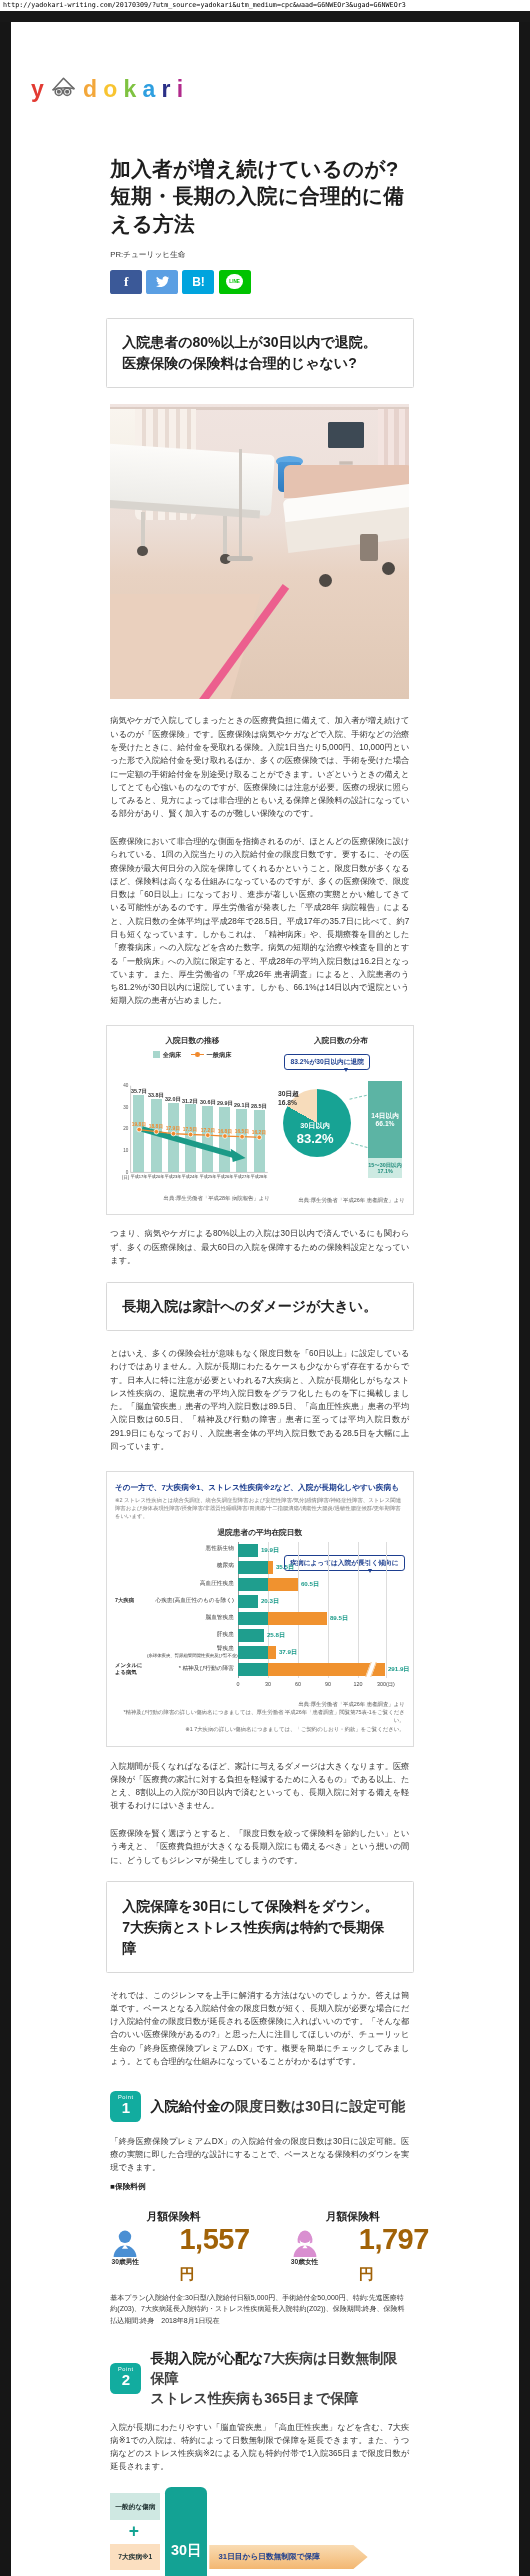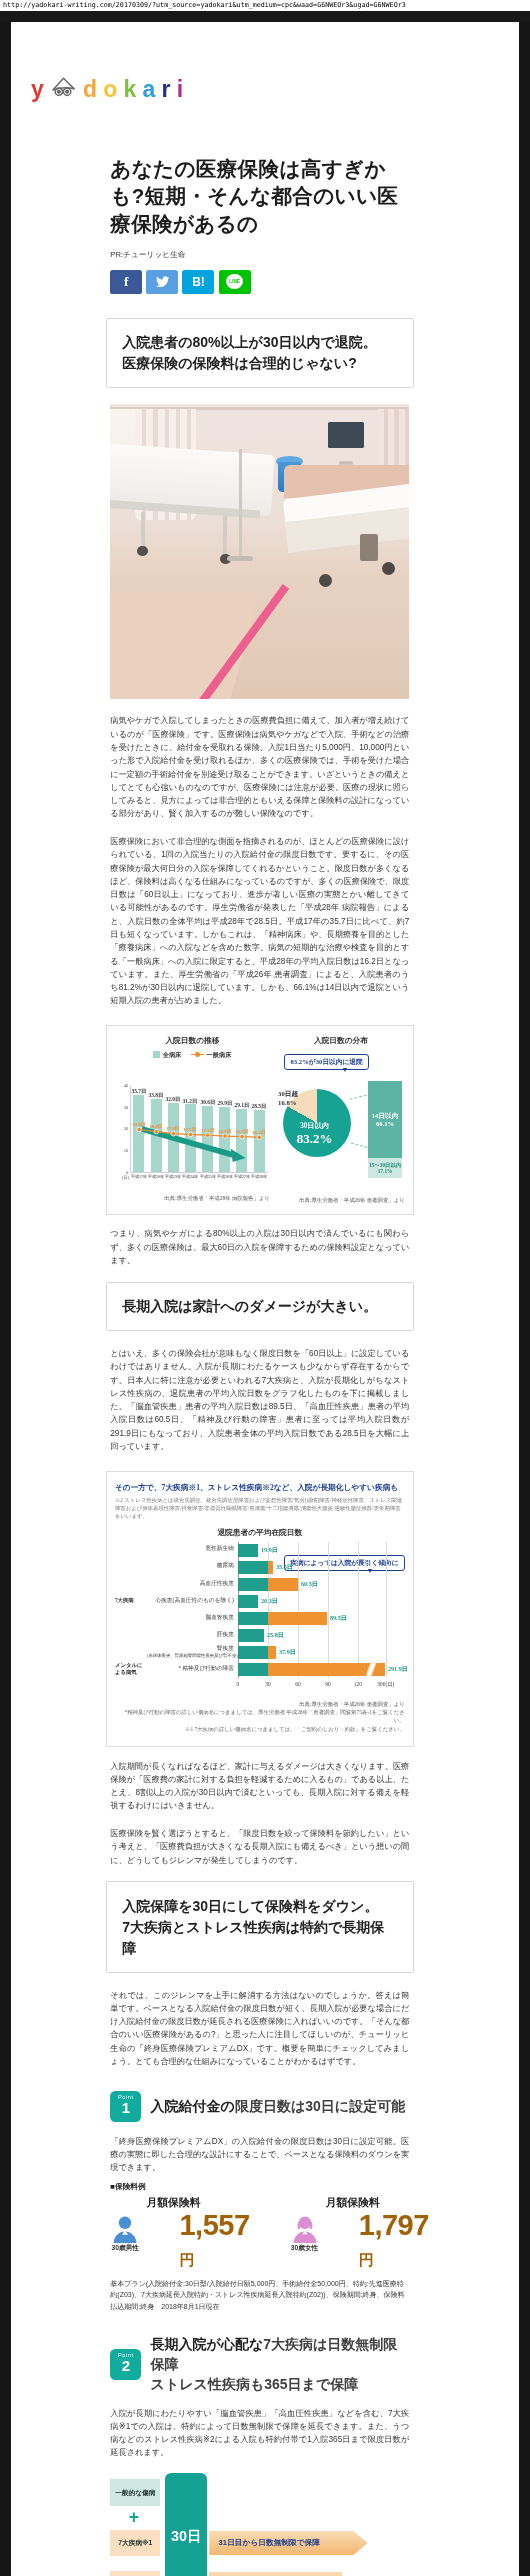--- a/index.html
+++ b/index.html
@@ -42,21 +42,21 @@
   .ph-bin-bag{left:166px;top:52px;width:27px;height:11.3px;background:#5fa9e4;border-radius:50%;}
   .ph-bedr-head{right:-4.1px;top:61px;width:129px;height:33px;background:#e5c2b0;border-radius:6.2px 6.2px 0 0;}
   .ph-bedr-mat{right:-13.4px;top:87px;width:139px;height:31px;background:#fcfbf9;border-radius:5.2px;transform:rotate(-7deg);}
   .ph-bedr-frame{right:-10.3px;top:110px;width:134px;height:31px;background:#efe8e0;transform:rotate(-7deg);}
   .ph-bedr-box{right:31px;top:130px;width:18.5px;height:27px;background:#8d8075;border-radius:2.1px;}
   .ph-caster3{right:77px;top:170px;width:13.4px;height:13.4px;border-radius:50%;background:#4e4944;}
   .ph-caster4{right:14.4px;top:158px;width:13.4px;height:13.4px;border-radius:50%;background:#4e4944;}
   .ph-mat{left:-20.6px;top:190px;width:155px;height:108px;background:#ead0be;transform:skewX(-16deg);}
   .ph-tape{left:122px;top:166px;width:7.7px;height:170px;background:#ec5f8e;transform:rotate(36deg);}
   
-  .chart-box{border:0.5px solid #dcdcdc;margin:17.5px -4.6px 12.4px -4.6px;padding:10.3px 8.2px 12.4px;font-family:Liberation Serif, serif;}
+  .chart-box{border:0.5px solid #dcdcdc;margin:17.5px -4.6px 12.4px -4.6px;padding:10.3px 8.2px 12.4px;}
   .chart-flex{display:flex;gap:7.2px;}
   .ctitle{font-size:7.7px;font-weight:bold;color:#333;text-align:center;margin-bottom:4.1px;}
   .csource{font-size:5.4px;color:#555;text-align:right;margin-top:4.1px;}
   .c1l{width:155px;flex:0 0 155px;}
   .c1r{flex:1;position:relative;}
   .legend{display:flex;justify-content:center;gap:9.3px;align-items:center;font-size:6.2px;font-weight:bold;color:#333;margin-bottom:1px;}
   .lg-sw{display:inline-block;width:6.7px;height:6.7px;background:#a7d6cc;margin-right:2.6px;vertical-align:-1px;}
   .lg-line{display:inline-block;width:13.4px;height:1.5px;background:#f08a2e;position:relative;margin-right:2.6px;vertical-align:1.5px;}
   .lg-line:after{content:"";position:absolute;left:4.6px;top:-1.5px;width:4.6px;height:4.6px;border-radius:50%;background:#f08a2e;}
   #trend-plot{position:relative;width:155px;height:130px;}
@@ -89,21 +89,21 @@
   #stay-plot .xt{position:absolute;top:139px;font-size:5.4px;color:#444;transform:translateX(-50%);white-space:nowrap;}
   #stay-plot .brk{position:absolute;width:3.6px;height:15px;background:#fff;transform:skewX(-20deg);border-left:1px solid #f6c690;border-right:1px solid #f6c690;}
   .c2fn{font-size:5.4px;color:#666;text-align:right;line-height:1.6;}
   
   .point-row{margin:23px 0 12.4px;display:flex;align-items:center;gap:9.3px;}
   .pbadge{flex:0 0 31px;width:31px;height:31px;background:#12ac9f;border-radius:5.2px;color:#fff;text-align:center;}
   .pbadge .pt{display:block;font-size:5.7px;margin-top:3.1px;letter-spacing:0.5px;}
   .pbadge .num{display:block;font-size:15px;font-weight:bold;line-height:1.05;}
   .pheading{font-size:14px;font-weight:bold;line-height:1.4;color:#222;}
   .pheading .orange{color:#404040;}
-  .ex-label{font-size:7.7px;font-weight:bold;color:#222;margin:1px 0 4px;}
+  .ex-label{font-size:7.7px;font-weight:bold;color:#222;margin:1px 0 18px;}
   .premium-row{display:flex;gap:40px;margin:0 0 7.2px;}
   .premium{display:flex;align-items:center;gap:6.2px;}
   .person-col{text-align:center;}
   .person-col .caption{font-size:6.7px;font-weight:bold;color:#333;margin-top:1px;}
   .price-col .mlabel{font-size:10.8px;font-weight:bold;color:#222;}
   .price-col .price{color:#a16207;font-size:29px;font-weight:bold;line-height:1.05;letter-spacing:-0.5px;margin-left:33px;}
   .price-col .yen{font-size:15px;}
   .small-note{font-size:7px;color:#333;line-height:1.65;margin-bottom:5.2px;}
   
   .diagram{position:relative;height:130px;margin:13.4px 0 10.3px;}
@@ -144,21 +144,21 @@
         <span class="ltr" style="color: rgb(248, 196, 49);">o</span>
         <span class="ltr" style="color: rgb(127, 194, 65);">k</span>
         <span class="ltr" style="color: rgb(46, 159, 224);">a</span>
         <span class="ltr" style="color: rgb(43, 48, 135);">r</span>
         <span class="ltr" style="color: rgb(177, 42, 140);">i</span>
       </div>
   </header>
 
   <main class="content">
 
-    <h1 class="title">あなたの医療保険は高すぎかも?短期・そんな都合のいい医療保険があるの</h1>
+    <h1 class="title">加入者が増え続けているのが?短期・長期の入院に合理的に備える方法</h1>
     <p class="pr">PR:チューリッヒ生命</p>
     <div class="share-row">
         <button class="share-btn" style="background: rgb(59, 89, 152);">
           <span class="fb">f</span>
         </button>
         <button class="share-btn" style="background: rgb(91, 159, 227);">
           <svg width="13.4" height="11.3" viewBox="0 0 24 20">
             <path fill="#fff" d="M24 2.6a9.8 9.8 0 01-2.8.8A4.9 4.9 0 0023.3.7a9.9 9.9 0 01-3.1 1.2A4.9 4.9 0 0011.7 5.3c0 .4 0 .8.1 1.1A14 14 0 011.7 1.3a4.9 4.9 0 001.5 6.5A4.9 4.9 0 011 7.2v.1a4.9 4.9 0 003.9 4.8 4.9 4.9 0 01-2.2.1 4.9 4.9 0 004.6 3.4A9.9 9.9 0 010 17.6 14 14 0 007.5 19.8c9.1 0 14-7.5 14-14v-.6A10 10 0 0024 2.6z"></path>
           </svg>
         </button>

